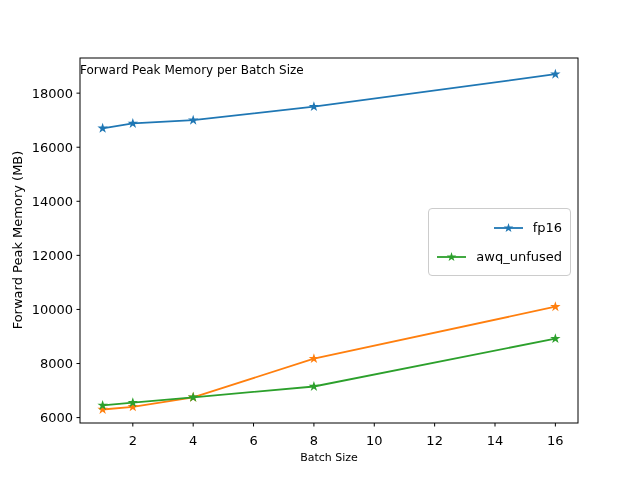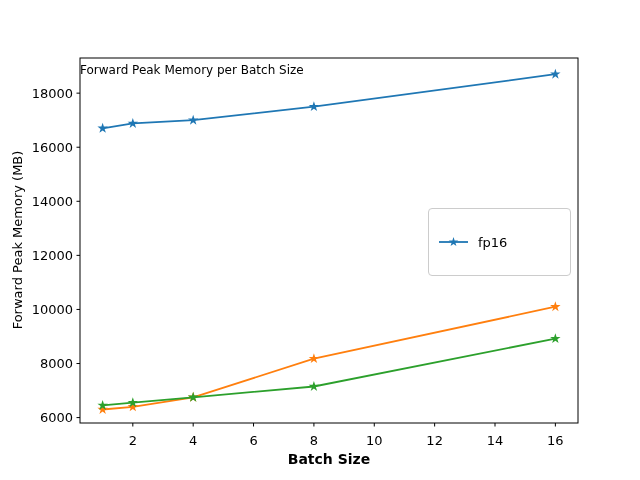--- a/index.html
+++ b/index.html
@@ -35,44 +35,44 @@
     font-size: 13px;
     color: #000000;
     white-space: nowrap;
   }
   .x-label {
     position: absolute;
     left: 80px;
     top: 451px;
     width: 498px;
     text-align: center;
-    font-size: 14px;
+    font-size: 11px;
     color: #000000;
     white-space: nowrap;
-    font-weight: bold;
   }
   svg#plot {
     position: absolute;
     left: 0;
     top: 0;
   }
   .legend {
     position: absolute;
     left: 428px;
     top: 208px;
     width: 143px;
     height: 68px;
     box-sizing: border-box;
     background: rgba(255, 255, 255, 0.85);
     border: 1px solid #cccccc;
     border-radius: 4px;
     padding: 4px 8px 4px 9px;
     display: flex;
     flex-direction: column;
     justify-content: space-around;
+    align-items: flex-end;
   }
   .legend-row {
     display: flex;
     align-items: center;
     height: 20px;
   }
   .legend-row .sample {
     flex: 0 0 auto;
     margin-right: 9px;
   }
@@ -146,15 +146,22 @@
     </svg>
 
   <div class="legend">
     <div class="legend-row">
       <svg class="sample legend-sample" width="31" height="14">
           <line x1="1" y1="7" x2="30" y2="7" stroke="#1f77b4" stroke-width="1.8"></line>
           <path d="M15.50,2.00L16.62,5.45L20.26,5.45L17.32,7.59L18.44,11.05L15.50,8.91L12.56,11.05L13.68,7.59L10.74,5.45L14.38,5.45Z" fill="#1f77b4"></path>
         </svg>
       <span class="lbl">fp16</span>
     </div>
+    <div class="legend-row">
+      <svg class="sample legend-sample" width="31" height="14">
+          <line x1="1" y1="7" x2="30" y2="7" stroke="#2ca02c" stroke-width="1.8"></line>
+          <path d="M15.50,2.00L16.62,5.45L20.26,5.45L17.32,7.59L18.44,11.05L15.50,8.91L12.56,11.05L13.68,7.59L10.74,5.45L14.38,5.45Z" fill="#2ca02c"></path>
+        </svg>
+      <span class="lbl">awq_unfused</span>
+    </div>
   </div>
 
 </div>
 
 </body></html>

